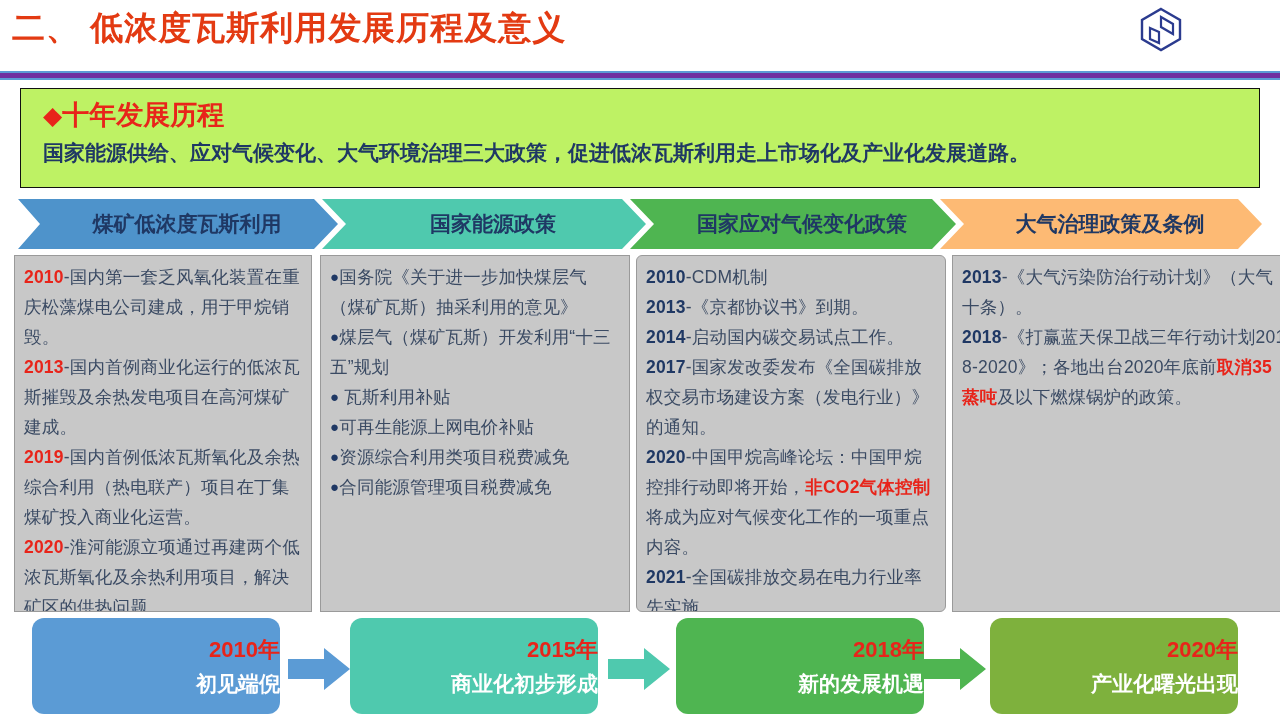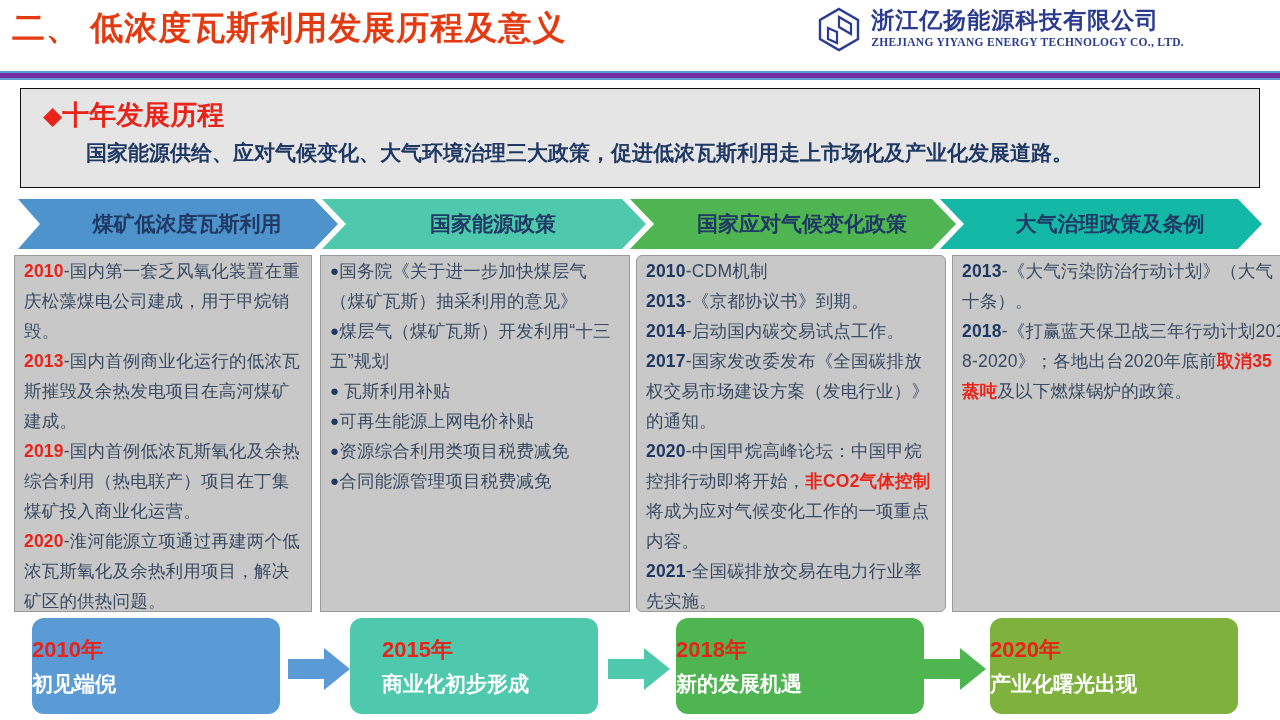--- a/index.html
+++ b/index.html
@@ -26,30 +26,30 @@
              white-space: nowrap; margin-top: 5px; font-family: "Liberation Serif", serif; }
 
   .rule { position: absolute; left: 0; width: 1280px; }
   .rule-1 { top: 71px; height: 2px; background: #5B9BD5; }
   .rule-2 { top: 73px; height: 5px; background: #7030A0; }
   .rule-3 { top: 78px; height: 2px; background: #5B9BD5; }
 
   
   .frame {
     position: absolute; left: 20px; top: 88px; width: 1240px; height: 100px;
-    border: 1.5px solid #111; background: #e5e5e5;
+    border: 1.5px solid #111; background: #bef264;
   }
   .frame-heading {
     position: absolute; left: 22px; top: 8px;
     font-size: 27px; font-weight: bold; color: #E8241A; white-space: nowrap;
   }
   .diamond-icon { color: #E8241A; font-size: 25px; }
   .frame-sub {
     position: absolute; left: 22px; top: 50px;
-    font-size: 21px; font-weight: bold; color: #1F3864; white-space: nowrap; margin-left: 43px;
+    font-size: 21px; font-weight: bold; color: #1F3864; white-space: nowrap;
   }
 
   
   .chevrons { position: absolute; left: 18px; top: 199px; width: 1244px; height: 50px; text-align: center; }
   .chev {
     position: absolute; top: 0; height: 50px;
     display: flex; align-items: center; justify-content: center;
     color: #1F3864; font-size: 21px; font-weight: bold; white-space: nowrap;
     padding-left: 18px;
   }
@@ -60,41 +60,41 @@
   .chev-2 { left: 612px; width: 326px; background: #4FB551;
             clip-path: polygon(0 0, 302px 0, 326px 50%, 302px 100%, 0 100%, 24px 50%); }
   .chev-3 { left: 922px; width: 322px; background: #7EB13D;
             clip-path: polygon(0 0, 298px 0, 322px 50%, 298px 100%, 0 100%, 24px 50%); }
 
   
   .panels { position: absolute; left: 14px; top: 255px; width: 1252px; height: 357px; }
   .panel {
     position: absolute; top: 0; height: 357px;
     background: #C8C8C8; border: 1px solid #9a9a9a;
-    padding: 0 7px 4px 9px; overflow: hidden;
+    padding: 6px 7px 4px 9px; overflow: hidden;
   }
   .p0 { left: 0;    width: 298px; }
   .p1 { left: 306px; width: 310px; }
   .p2 { left: 622px; width: 310px; border-radius: 6px; }
   .p3 { left: 938px; width: 344px; }
 
   .line {
     font-size: 17.5px; line-height: 30px; color: #3A4A63;
     letter-spacing: .2px; word-break: break-all;
   }
   .yr-red  { color: #E8241A; font-weight: bold; }
   .yr-navy { color: #1F3864; font-weight: bold; }
   .hl-red  { color: #E8241A; font-weight: bold; }
   .bullet-dot { color: #1F3864; font-size: 15px; vertical-align: 1px; }
 
   
   .milestones { position: absolute; left: 0; top: 618px; width: 1280px; height: 100px; }
   .ms {
     position: absolute; top: 0; width: 248px; height: 96px; border-radius: 12px;
-    display: flex; flex-direction: column; align-items: flex-start; justify-content: center;
+    display: flex; flex-direction: column; align-items: flex-end; justify-content: center;
     gap: 5px;
   }
   .ms-year { font-size: 22px; font-weight: bold; color: #E8241A; }
   .ms-label { font-size: 21px; font-weight: bold; color: #ffffff; }
   .m0 { left: 32px;  background: #5B9BD5; }
   .m1 { left: 350px; background: #4FC9AE; padding-left: 32px; }
   .m2 { left: 676px; background: #4FB551; }
   .m3 { left: 990px; background: #7EB13D; }
 
   .arrow { position: absolute; top: 30px; width: 62px; height: 42px; }
@@ -111,24 +111,20 @@
     <div class="header-title">二、 低浓度瓦斯利用发展历程及意义</div>
 
     <div class="logo-wrap">
       <span class="logo-mark">
         <svg width="46" height="46" viewBox="0 0 46 46">
           <polygon points="23,3 42,14 42,33 23,44 4,33 4,14" fill="none" stroke="#2B3B8F" stroke-width="2.4"></polygon>
           <polygon points="23,11 35,18 35,28 23,21" fill="none" stroke="#2B3B8F" stroke-width="2.2"></polygon>
           <polygon points="12,22 21,26 21,37 12,33" fill="none" stroke="#2B3B8F" stroke-width="2.2"></polygon>
         </svg>
       </span>
-      <span class="logo-text">
-        <span class="logo-cn">浙江亿扬能源科技有限公司</span>
-        <span class="logo-en">ZHEJIANG YIYANG ENERGY TECHNOLOGY CO., LTD.</span>
-      </span>
     </div>
   </div>
 
   <div class="rule rule-1"></div>
   <div class="rule rule-2"></div>
   <div class="rule rule-3"></div>
 
   <div class="frame">
     <div class="frame-heading">
       <span class="diamond-icon">◆</span><span>十年发展历程</span>
@@ -139,21 +135,21 @@
   <div class="chevrons">
     <div class="chev chev-0" style="background: rgb(78, 147, 203);">
         <span>煤矿低浓度瓦斯利用</span>
       </div>
     <div class="chev chev-1" style="background: rgb(79, 201, 174);">
         <span>国家能源政策</span>
       </div>
     <div class="chev chev-2" style="background: rgb(79, 181, 81);">
         <span>国家应对气候变化政策</span>
       </div>
-    <div class="chev chev-3" style="background: #14b8a6;">
+    <div class="chev chev-3" style="background: #fdba74;">
         <span>大气治理政策及条例</span>
       </div>
   </div>
 
   <div class="panels">
     <div class="panel p0">
         <div class="line"><span class="yr-red">2010</span>-国内第一套乏风氧化装置在重庆松藻煤电公司建成，用于甲烷销毁。<br><span class="yr-red">2013</span>-国内首例商业化运行的低浓瓦斯摧毁及余热发电项目在高河煤矿建成。<br><span class="yr-red">2019</span>-国内首例低浓瓦斯氧化及余热综合利用（热电联产）项目在丁集煤矿投入商业化运营。<br><span class="yr-red">2020</span>-淮河能源立项通过再建两个低浓瓦斯氧化及余热利用项目，解决矿区的供热问题。</div>
       </div>
     <div class="panel p1">
         <div class="line"><span class="bullet-dot">●</span>国务院《关于进一步加快煤层气（煤矿瓦斯）抽采利用的意见》<br><span class="bullet-dot">●</span>煤层气（煤矿瓦斯）开发利用“十三五”规划<br><span class="bullet-dot">●</span> 瓦斯利用补贴<br><span class="bullet-dot">●</span>可再生能源上网电价补贴<br><span class="bullet-dot">●</span>资源综合利用类项目税费减免<br><span class="bullet-dot">●</span>合同能源管理项目税费减免</div>

